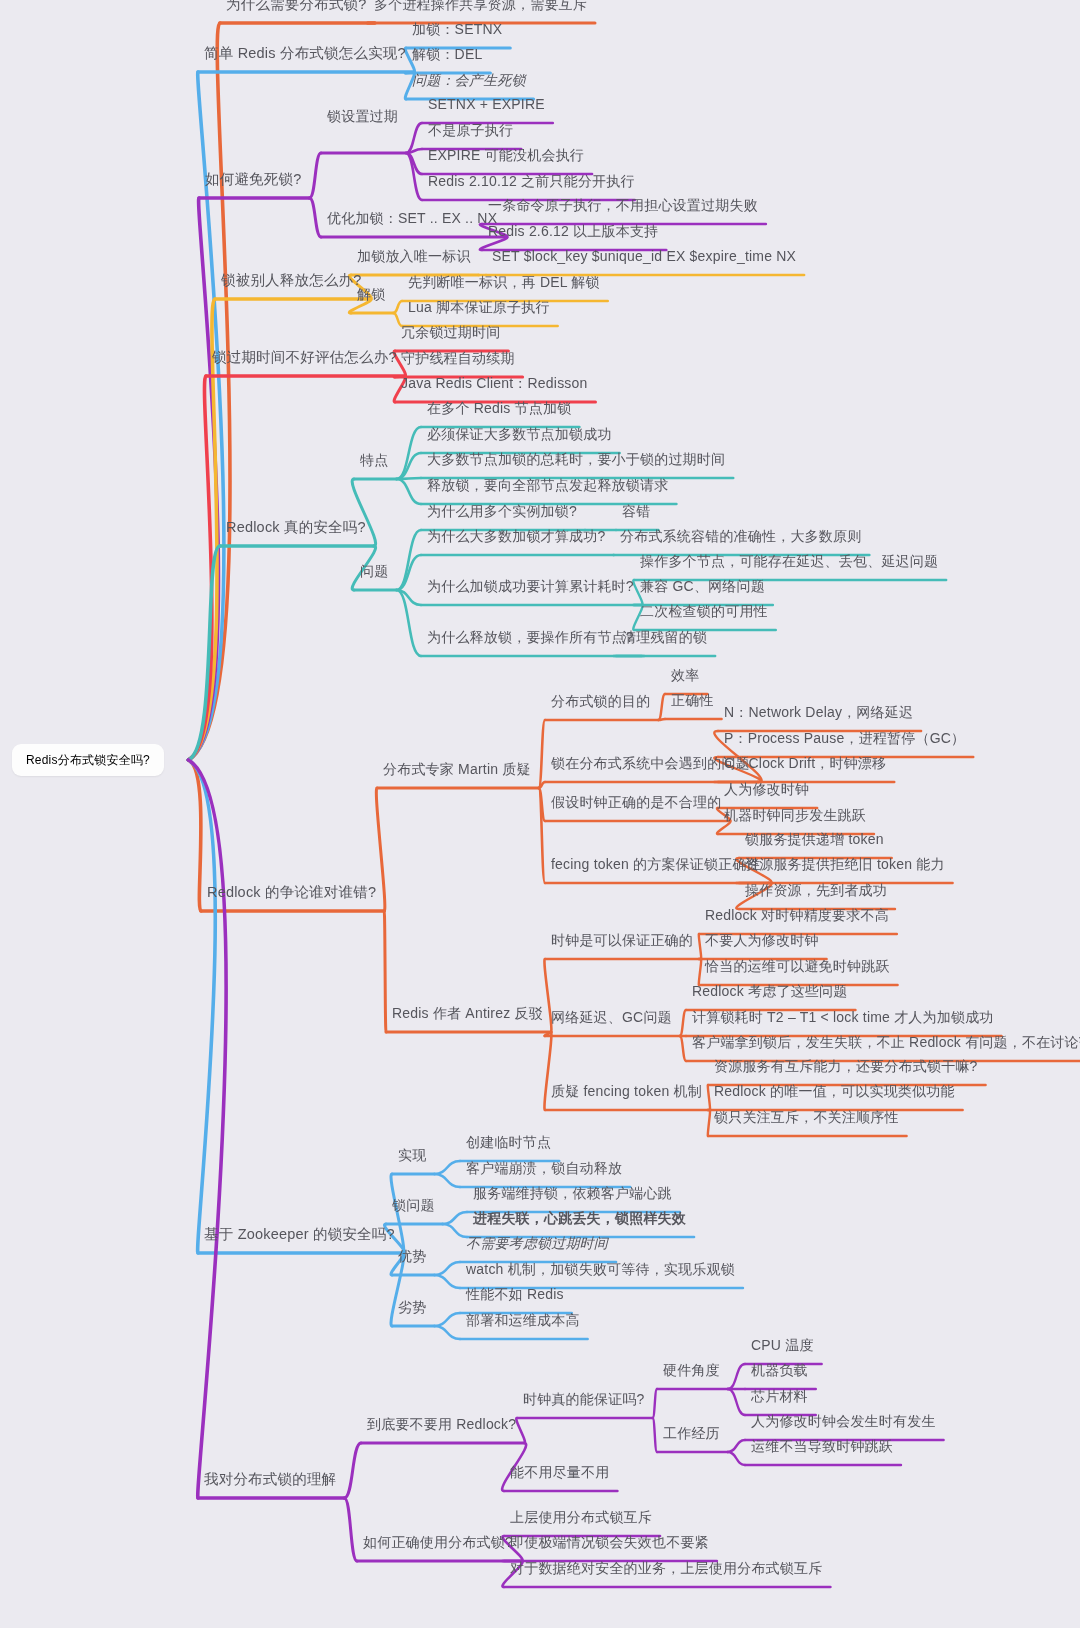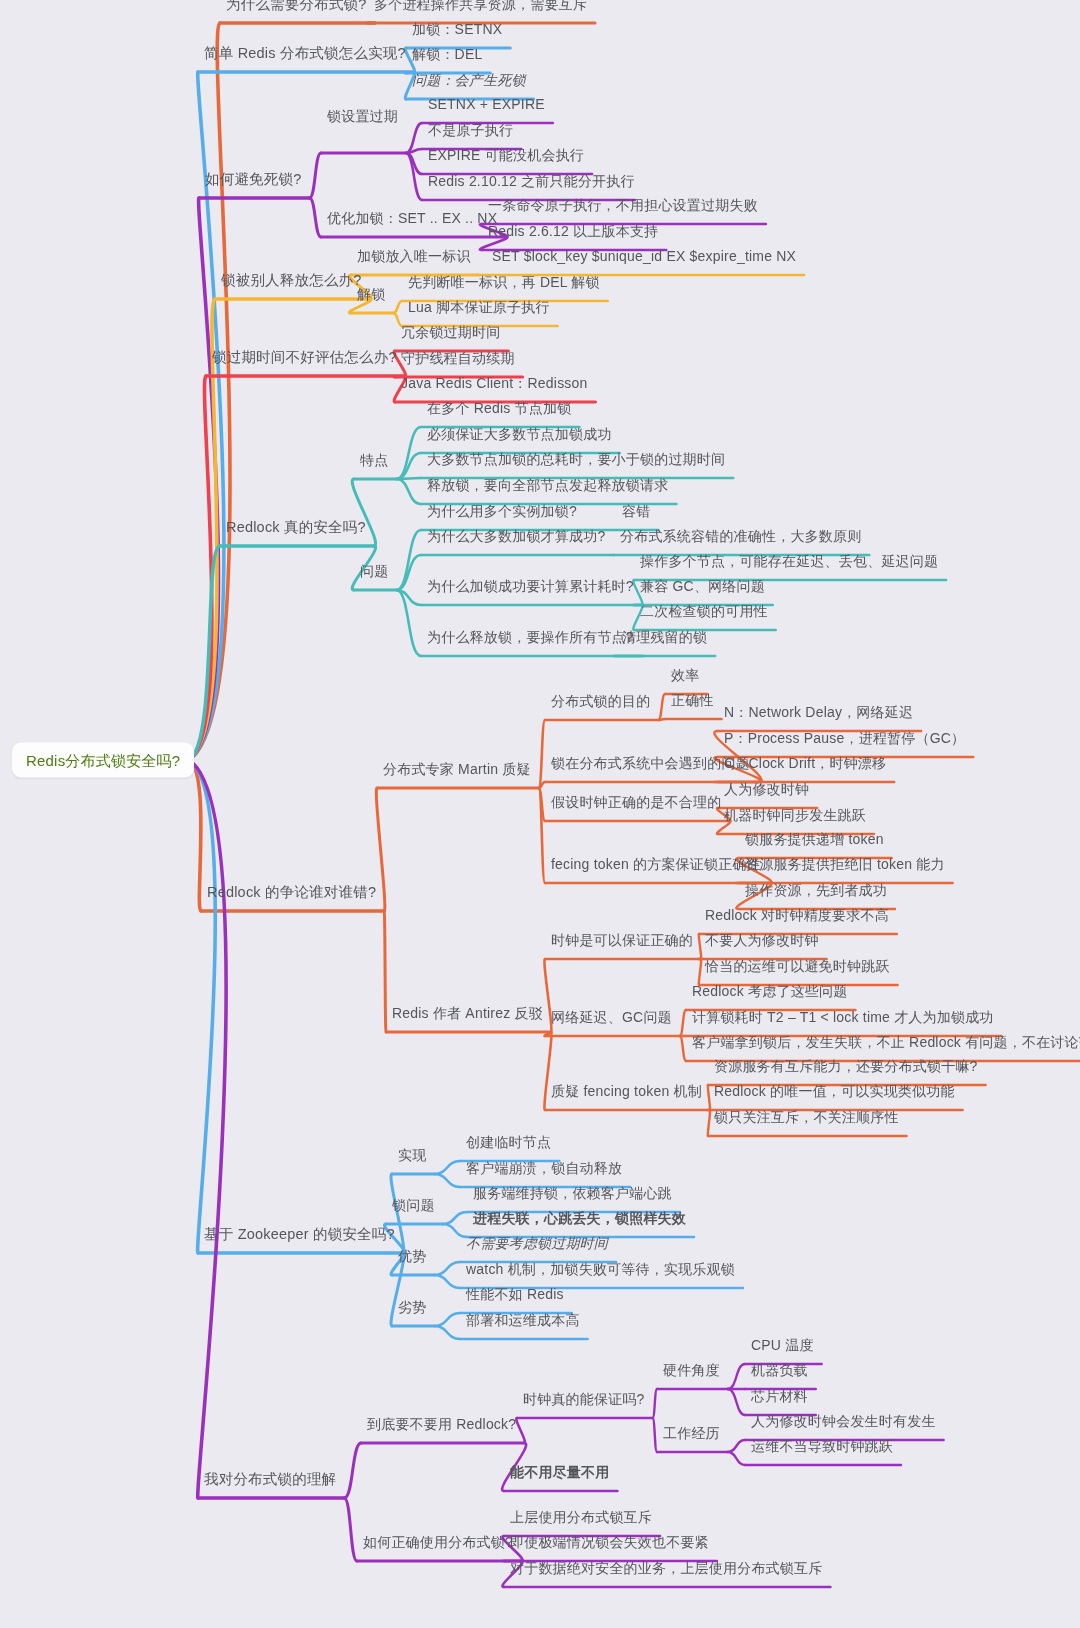--- a/index.html
+++ b/index.html
@@ -18,22 +18,22 @@
     color:#55555c;
     font-size:14.5px;
     line-height:1;
     letter-spacing:0.2px;
     transform:translateY(-50%);
   }
   .node-label.root{
     background:#fdfdfd;
     border-radius:9px;
     padding:10px 14px;
-    color:#4d7c0f;
-    font-size:15px;
+    color:#000000;
+    font-size:12px;
     box-shadow:0 1px 2px rgba(0,0,0,.06);
   }
   .node-label.lvl1{font-size:14.5px;}
   .node-label.lvl2{font-size:14px;}
   .node-label.lvl3{font-size:14px;}
 </style>
 </head>
 <body>
 
 <div id="stage">
@@ -326,19 +326,19 @@
       <div class="node-label lvl1" style="left: 204px; top: 1479px;">我对分布式锁的理解</div>
       <div class="node-label lvl2" style="left: 367px; top: 1424px;">到底要不要用 Redlock?</div>
       <div class="node-label lvl3" style="left: 523px; top: 1399px;">时钟真的能保证吗?</div>
       <div class="node-label lvl3" style="left: 663px; top: 1370px;">硬件角度</div>
       <div class="node-label lvl3" style="left: 751px; top: 1345px;">CPU 温度</div>
       <div class="node-label lvl3" style="left: 751px; top: 1370px;">机器负载</div>
       <div class="node-label lvl3" style="left: 751px; top: 1396px;">芯片材料</div>
       <div class="node-label lvl3" style="left: 663px; top: 1433px;">工作经历</div>
       <div class="node-label lvl3" style="left: 751px; top: 1421px;">人为修改时钟会发生时有发生</div>
       <div class="node-label lvl3" style="left: 751px; top: 1446px;">运维不当导致时钟跳跃</div>
-      <div class="node-label lvl3" style="left: 510px; top: 1472px; font-weight: bold;">能不用尽量不用</div>
+      <div class="node-label lvl3" style="left: 510px; top: 1472px;">能不用尽量不用</div>
       <div class="node-label lvl2" style="left: 363px; top: 1542px;">如何正确使用分布式锁?</div>
       <div class="node-label lvl3" style="left: 510px; top: 1517px;">上层使用分布式锁互斥</div>
       <div class="node-label lvl3" style="left: 510px; top: 1542px;">即使极端情况锁会失效也不要紧</div>
       <div class="node-label lvl3" style="left: 510px; top: 1568px;">对于数据绝对安全的业务，上层使用分布式锁互斥</div>
     </div>
 </div>
 
 </body></html>

